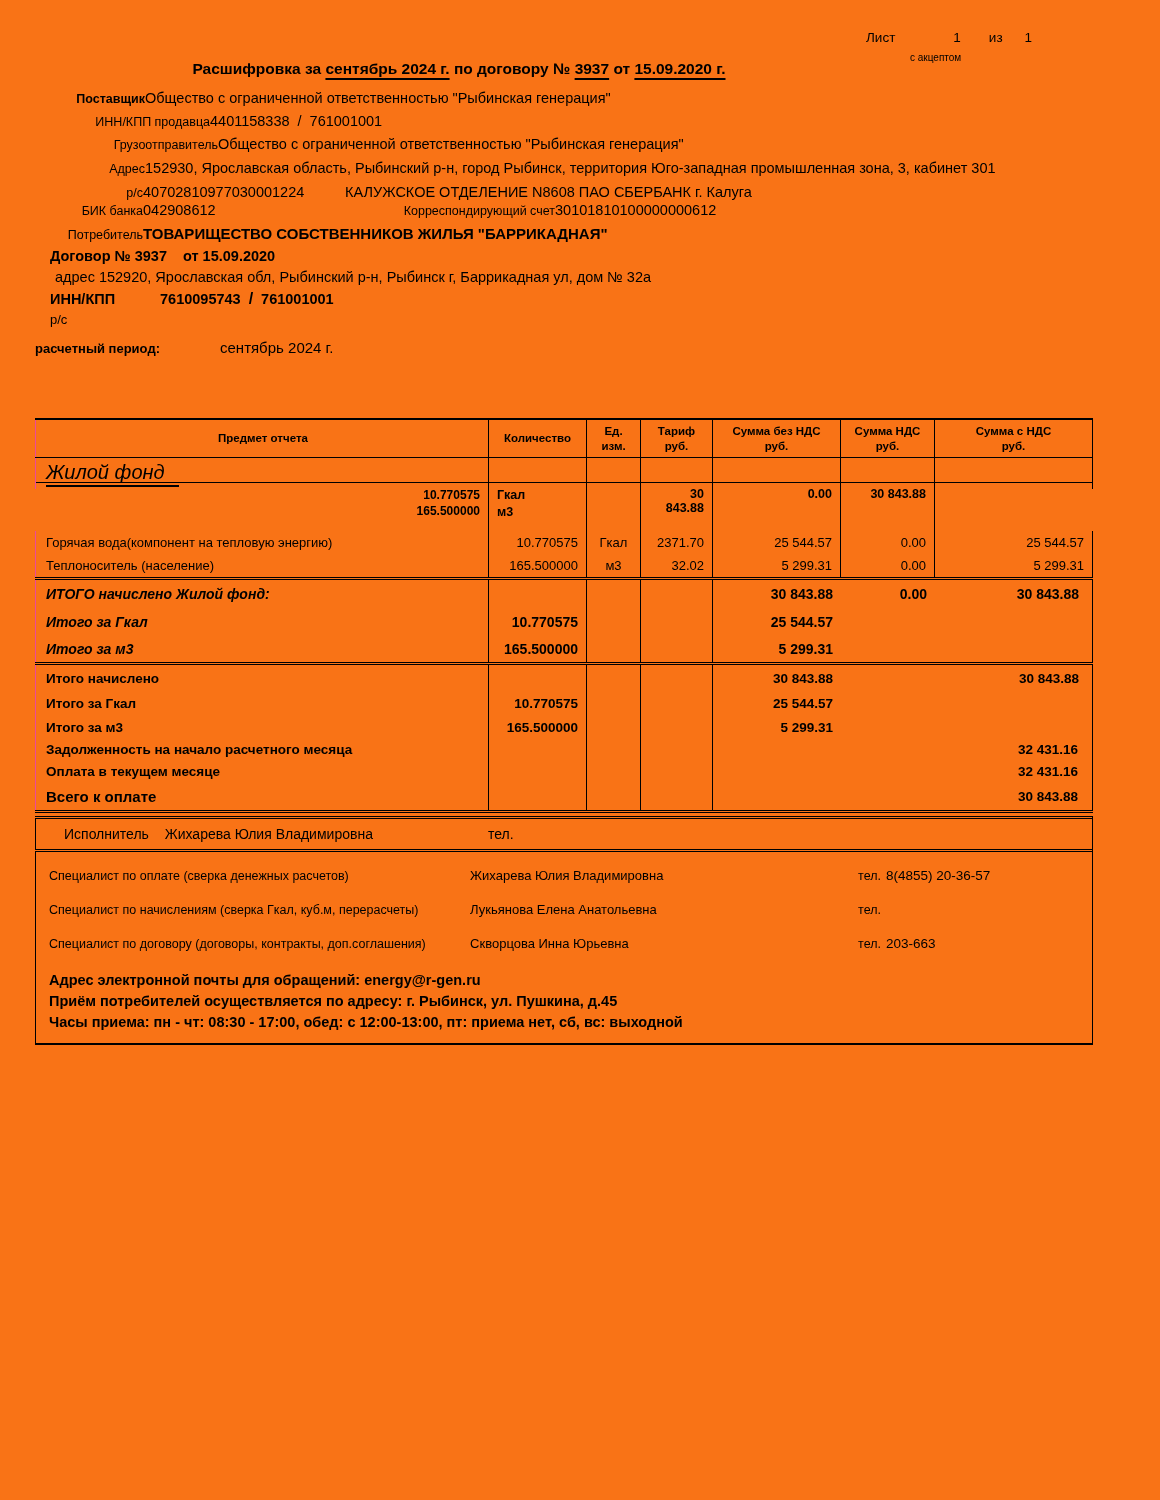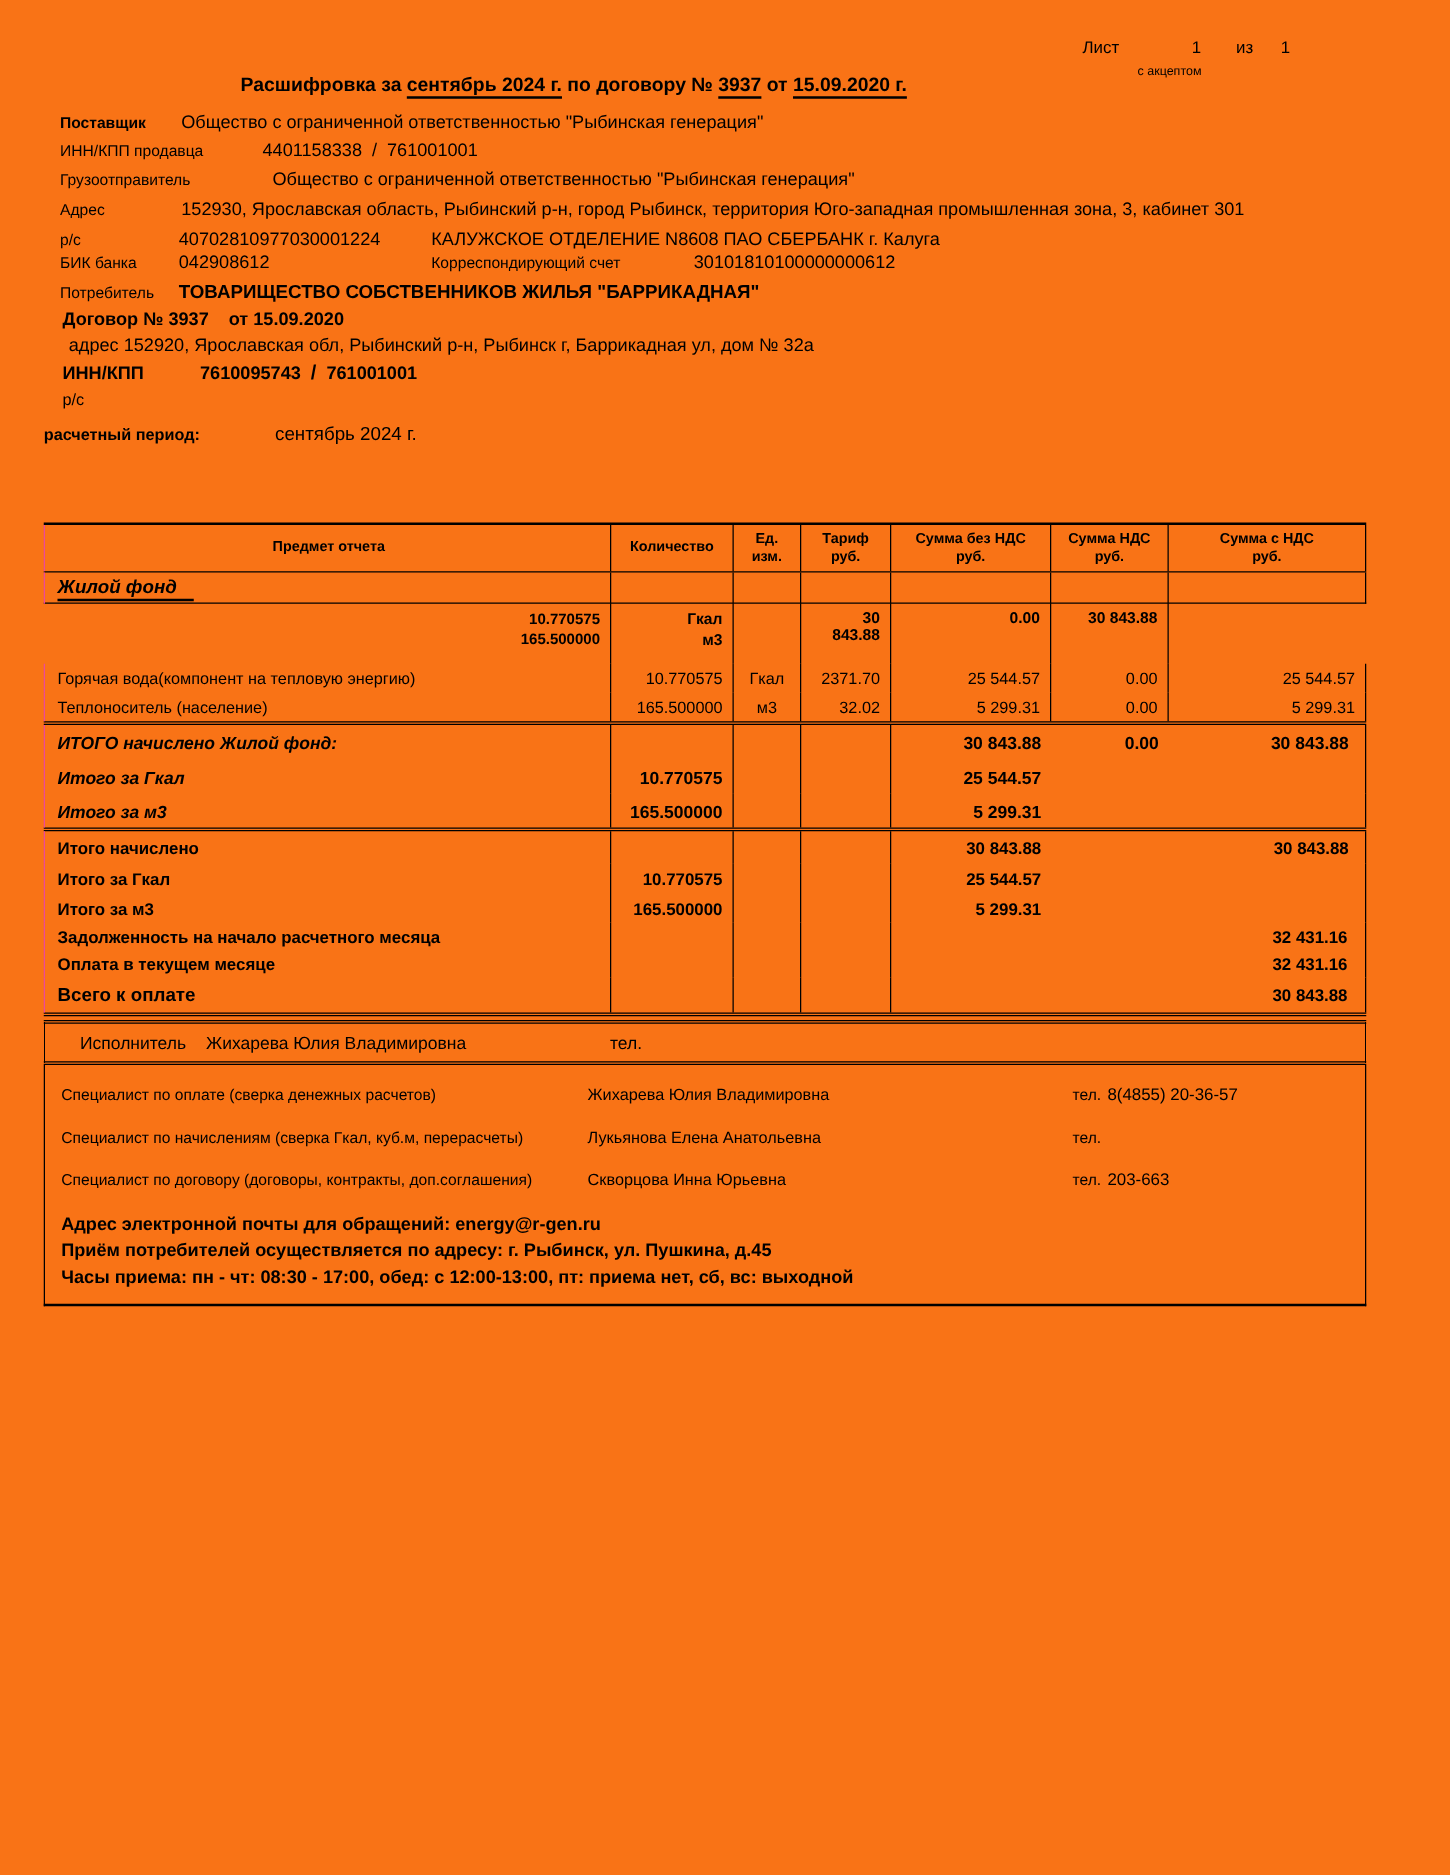--- a/index.html
+++ b/index.html
@@ -20,21 +20,21 @@
   .sheet-total { margin-left: 22px; }
   .accept { top: 52px; left: 910px; font-size: 10px; }
 
   
   .title { top: 60px; left: 118px; width: 682px; text-align: center; font-weight: bold; font-size: 15.5px; white-space: nowrap; }
   .title .u { text-decoration: underline; text-decoration-thickness: 2px; text-underline-offset: 4px; }
 
   
   .info { top: 90px; left: 35px; width: 1075px; }
   .irow { display: flex; align-items: baseline; }
-  .lbl { font-size: 12.5px; flex-shrink: 0; padding-left: 13px; }
+  .lbl { font-size: 12.5px; flex-shrink: 0; padding-left: 13px; text-align: right; }
   .val { font-size: 14.5px; }
   .b { font-weight: bold; }
   .r1 { margin-bottom: 7px; }
   .r2 { margin-bottom: 7px; }
   .r3 { margin-bottom: 6px; }
   .w110 { width: 110px; } .w175 { width: 175px; } .w183 { width: 183px; } .w108 { width: 108px; }
   .addr-val { width: 930px; line-height: 1.5; }
   .acc-val { width: 202px; }
   .corr-lbl { width: 210px; padding-left: 0; }
   .consumer-name { font-size: 15px; font-weight: bold; }
@@ -54,27 +54,27 @@
   
   .lower { top: 418px; left: 35px; width: 1058px; }
   .tr  { display: grid; grid-template-columns: 454px 98px 54px 72px 128px 94px 158px; }
   .tr5 { display: grid; grid-template-columns: 454px 98px 54px 72px 380px; }
   .c { border-right: 1px solid #000; padding: 2px 8px; font-size: 12.5px; }
   .cl { border-left: 1px solid #ec4899; padding-left: 10px; }
   .head { border-top: 2px solid #000; border-bottom: 1px solid #000; }
   .head .c { display: flex; align-items: center; justify-content: center; text-align: center;
              font-size: 11.5px; font-weight: bold; white-space: pre-line; height: 37px; line-height: 1.25; }
   .sect { height: 25px; border-bottom: 1px solid #000; }
-  .sect-label { display: inline-block; font-size: 15px; font-weight: bold; font-style: italic;
+  .sect-label { display: inline-block; font-size: 20px; font-weight: normal; font-style: italic;
                 border-bottom: 2.5px solid #000; padding: 1px 14px 1px 0; }
   .main-row .c { padding-top: 4px; font-weight: bold; height: 48px; }
   .two-line { white-space: pre-line; line-height: 1.35; }
   .sub .c { height: 23px; font-size: 13px; display: flex; align-items: center; }
   .num { text-align: right; justify-content: flex-end; }
-  .ctr { text-align: right; justify-content: center; }
+  .ctr { text-align: left; justify-content: center; }
   .block-sub { border-top: 3px double #000; }
   .block-tot { border-top: 3px double #000; border-bottom: 3px double #000; }
   .it .c { font-weight: bold; font-style: italic; font-size: 14px; display: flex; align-items: center; }
   .it .c .n, .sums span { font-style: normal; }
   .bt .c { font-weight: bold; font-size: 13.5px; display: flex; align-items: center; }
   .h28 { height: 28px; } .h27 { height: 27px; } .h26 { height: 26px; } .h25 { height: 25px; }
   .h22 { height: 22px; }
   .grand .c { font-size: 15px; height: 28px; }
   .sums { display: grid; grid-template-columns: 120px 94px 158px; width: 100%; padding: 0; }
   .sums span { text-align: right; font-weight: bold; }

